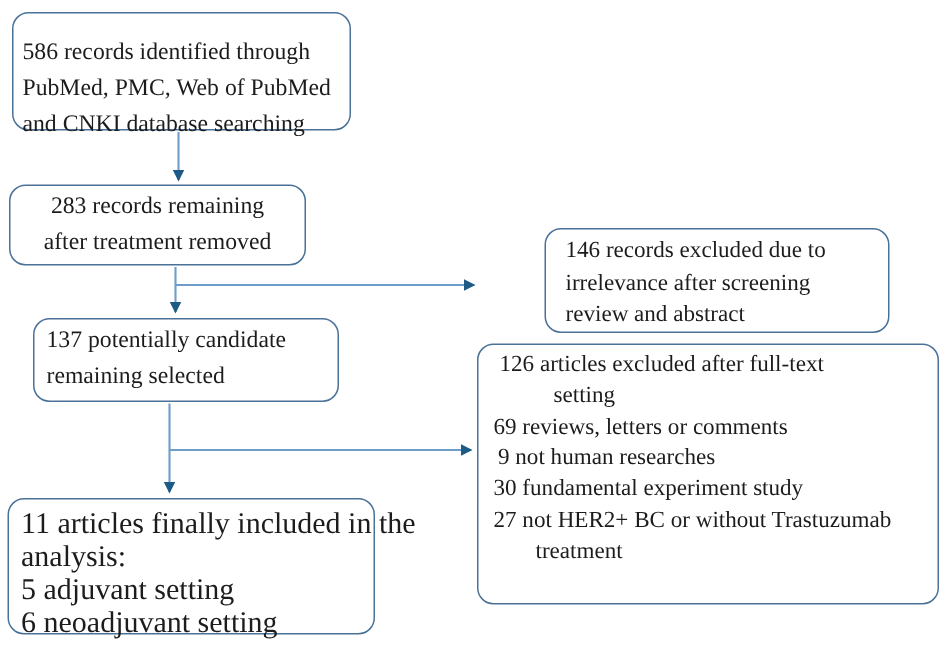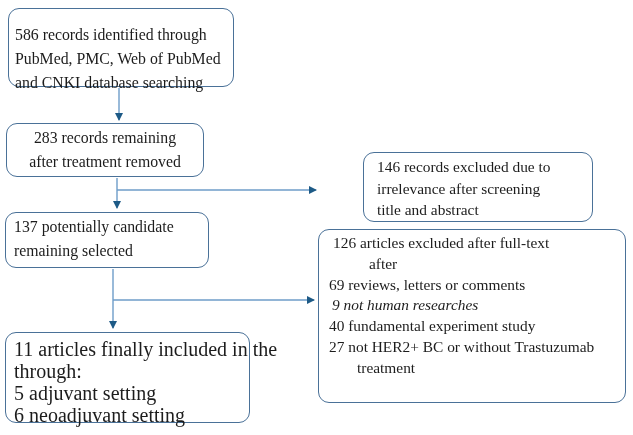--- a/index.html
+++ b/index.html
@@ -23,29 +23,29 @@
     box-sizing: border-box;
     background: #ffffff;
     border: 1.6px solid #4a7198;
     border-radius: 11px;
     font-size: 15.8px;
   }
   .ln { white-space: nowrap; }
 
   #box-identified   { left: 8px;   top: 8px;   width: 226px; height: 79px;  padding: 14px 6px;  line-height: 24px; }
   #box-dedup        { left: 6px;   top: 123px; width: 198px; height: 54px;  padding: 2px 4px;  line-height: 24px; text-align: center; }
-  #box-candidates   { left: 5px;   top: 212px; width: 204px; height: 56px;  padding: 2px 8px;  line-height: 24px; }
+  #box-candidates   { left: 22px;   top: 212px; width: 204px; height: 56px;  padding: 2px 8px;  line-height: 24px; }
   #box-included     { left: 5px;   top: 332px; width: 245px; height: 91px;  padding: 5px 2px 5px 8px; line-height: 22px; font-size: 20px; }
   #box-screen-excl  { left: 320px; top: 152px; width: 230px; height: 70px;  padding: 3px 13px; line-height: 21.5px; font-size: 15.4px; margin-left: 43px; }
   #box-fulltext-excl{ left: 318px; top: 229px; width: 308px; height: 174px; padding: 3px 4px;  line-height: 20.8px; font-size: 15.4px; }
 
   #box-fulltext-excl .pad-10 { padding-left: 10px; }
   #box-fulltext-excl .pad-46 { padding-left: 46px; }
   #box-fulltext-excl .pad-6  { padding-left: 6px; }
-  #box-fulltext-excl .pad-9  { padding-left: 9px; font-style: italic; }
+  #box-fulltext-excl .pad-9  { padding-left: 9px; }
   #box-fulltext-excl .pad-34 { padding-left: 34px; }
   #box-fulltext-excl .pad-4  { padding-left: 4px; }
 </style>
 </head>
 <body>
 
 <div class="canvas">
 
   <svg class="connectors" viewBox="0 0 633 435" xmlns="http://www.w3.org/2000/svg">
     <defs>
@@ -72,38 +72,38 @@
   </div>
 
   <div class="box" id="box-dedup">
     <div class="ln">283 records remaining</div>
     <div class="ln">after treatment removed</div>
   </div>
 
   <div class="box" id="box-screen-excl">
     <div class="ln">146 records excluded due to</div>
     <div class="ln">irrelevance after screening</div>
-    <div class="ln">title and abstract</div>
+    <div class="ln">review and abstract</div>
   </div>
 
   <div class="box" id="box-candidates">
     <div class="ln">137 potentially candidate</div>
     <div class="ln">remaining selected</div>
   </div>
 
   <div class="box" id="box-fulltext-excl">
     <div class="ln pad-10">126 articles excluded after full-text</div>
-    <div class="ln pad-46">after</div>
+    <div class="ln pad-46">setting</div>
     <div class="ln pad-6">69 reviews, letters or comments</div>
     <div class="ln pad-9">9 not human researches</div>
-    <div class="ln pad-6">40 fundamental experiment study</div>
+    <div class="ln pad-6">30 fundamental experiment study</div>
     <div class="ln pad-6">27 not HER2+ BC or without Trastuzumab</div>
     <div class="ln pad-34">treatment</div>
   </div>
 
   <div class="box" id="box-included">
     <div class="ln">11 articles finally included in the</div>
-    <div class="ln">through:</div>
+    <div class="ln">analysis:</div>
     <div class="ln">5 adjuvant setting</div>
     <div class="ln">6 neoadjuvant setting</div>
   </div>
 
 </div>
 
 </body></html>

